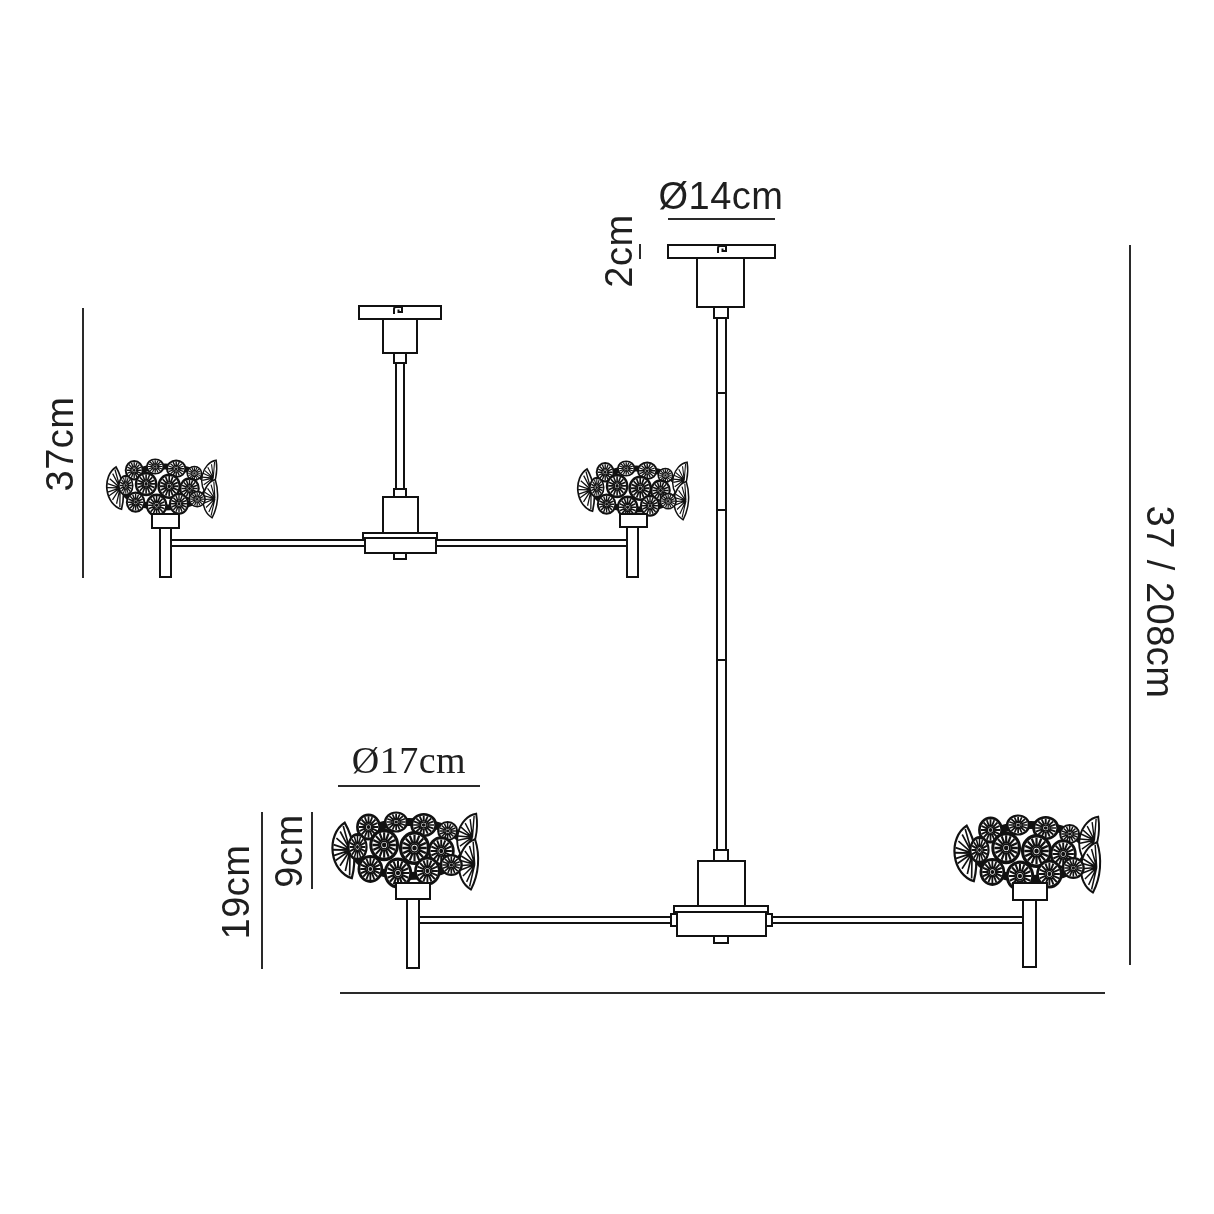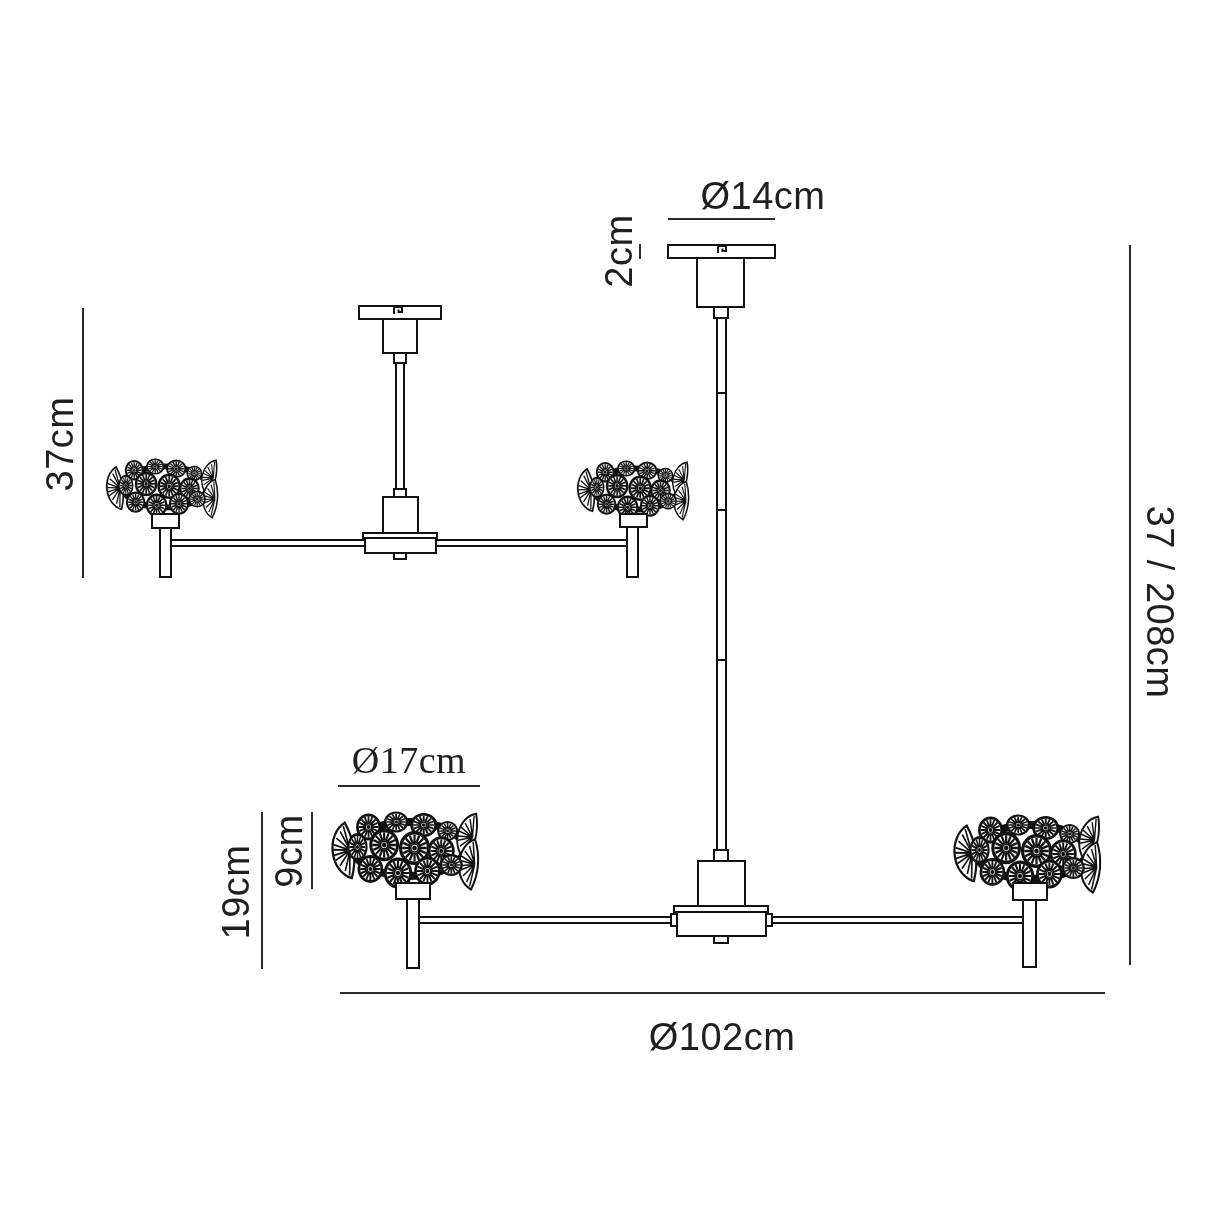--- a/index.html
+++ b/index.html
@@ -134,29 +134,28 @@
       <line x1="640" y1="244" x2="640" y2="259"></line>
       <line x1="83" y1="308" x2="83" y2="578"></line>
       <line x1="1130" y1="245" x2="1130" y2="965"></line>
       <line x1="338" y1="786" x2="480" y2="786"></line>
       <line x1="312" y1="812" x2="312" y2="889"></line>
       <line x1="262" y1="812" x2="262" y2="969"></line>
       <line x1="340" y1="993" x2="1105" y2="993"></line>
     </g>
   </svg>
 
-  <div class="dim-label" style="left:721px;top:196px;margin-left:42px;">Ø14cm</div>
+  <div class="dim-label" style="left:721px;top:196px;">Ø14cm</div>
 
   <div class="dim-label rot-ccw" style="left:619px;top:251px;">2cm</div>
 
   <div class="dim-label rot-ccw" style="left:60px;top:444px;">37cm</div>
 
   <div class="dim-label rot-cw" style="left:1159px;top:602px;">37 / 208cm</div>
 
   <div class="dim-label" style="left:409px;top:760px;font-family:Liberation Serif, serif;">Ø17cm</div>
 
   <div class="dim-label rot-ccw" style="left:289px;top:851px;">9cm</div>
 
   <div class="dim-label rot-ccw" style="left:236px;top:892px;">19cm</div>
 
-  <div class="dim-label" style="left:722px;top:1037px;">Ø102cm</div>
 
 </div>
 
 </body></html>

